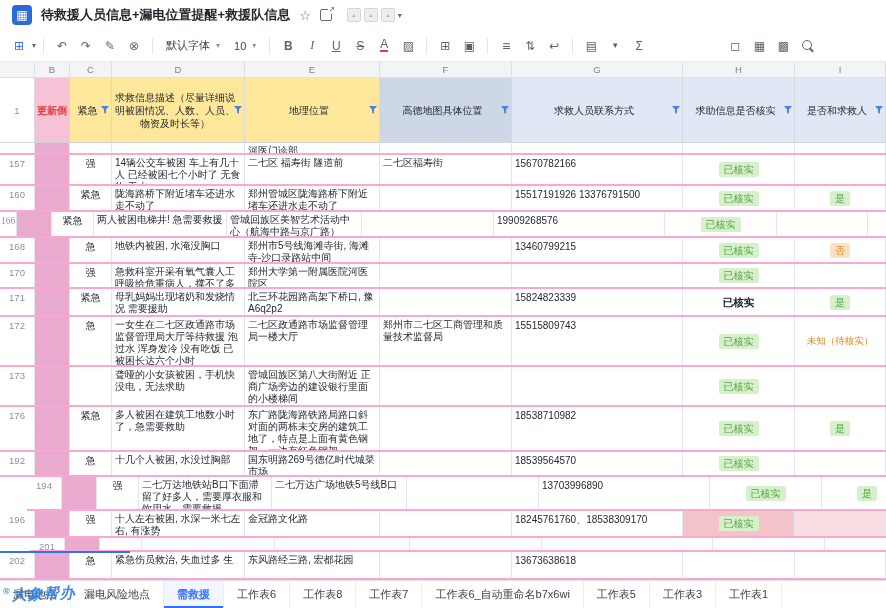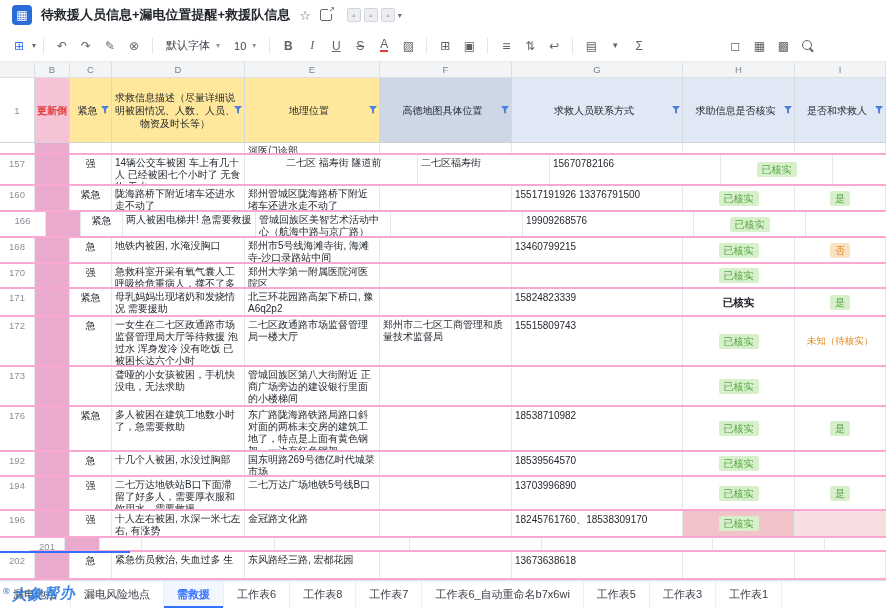--- a/index.html
+++ b/index.html
@@ -213,21 +213,21 @@
       <div class="cell c-f" style="width: 132px;"></div>
       <div class="cell c-g" style="width: 171px;"></div>
       <div class="cell c-h" style="width: 112px;"></div>
       <div class="cell c-i" style="width: 91px;"></div>
     </div>
     <div class="grow" style="height: 31px;">
       <div class="cell c-num" style="width: 35px;">157</div>
       <div class="cell c-b" style="width: 35px;"></div>
       <div class="cell c-c" style="width: 42px;">强</div>
       <div class="cell c-d" style="width: 133px;">14辆公交车被困 车上有几十人 已经被困七个小时了 无食物 无水</div>
-      <div class="cell c-e" style="width: 135px; margin-left: 38px;">二七区 福寿街 隧道前</div>
+      <div class="cell c-e" style="width: 135px;">二七区 福寿街 隧道前</div>
       <div class="cell c-f" style="width: 132px;">二七区福寿街</div>
       <div class="cell c-g" style="width: 171px;">15670782166</div>
       <div class="cell c-h" style="width: 112px;">
         <span class="badge green">已核实</span>
       </div>
       <div class="cell c-i" style="width: 91px;"></div>
     </div>
     <div class="grow" style="height: 26px;">
       <div class="cell c-num" style="width: 35px;">160</div>
       <div class="cell c-b" style="width: 35px;"></div>
@@ -237,21 +237,21 @@
       <div class="cell c-f" style="width: 132px;"></div>
       <div class="cell c-g" style="width: 171px;">15517191926 13376791500</div>
       <div class="cell c-h" style="width: 112px;">
         <span class="badge green">已核实</span>
       </div>
       <div class="cell c-i" style="width: 91px;">
         <span class="badge green">是</span>
       </div>
     </div>
     <div class="grow" style="height: 26px;">
-      <div class="cell c-num" style="width: 46px;">166</div>
+      <div class="cell c-num" style="width: 17px; font-family: Liberation Serif, serif;">166</div>
       <div class="cell c-b" style="width: 35px;"></div>
       <div class="cell c-c" style="width: 42px;">紧急</div>
       <div class="cell c-d" style="width: 133px;">两人被困电梯井! 急需要救援</div>
       <div class="cell c-e" style="width: 135px;">管城回族区美智艺术活动中心（航海中路与京广路）</div>
       <div class="cell c-f" style="width: 132px;"></div>
       <div class="cell c-g" style="width: 171px;">19909268576</div>
       <div class="cell c-h" style="width: 112px;">
         <span class="badge green">已核实</span>
       </div>
       <div class="cell c-i" style="width: 91px;"></div>
@@ -348,21 +348,21 @@
       <div class="cell c-c" style="width: 42px;">急</div>
       <div class="cell c-d" style="width: 133px;">十几个人被困, 水没过胸部</div>
       <div class="cell c-e" style="width: 135px;">国东明路269号德亿时代城菜市场</div>
       <div class="cell c-f" style="width: 132px;"></div>
       <div class="cell c-g" style="width: 171px;">18539564570</div>
       <div class="cell c-h" style="width: 112px;">
         <span class="badge green">已核实</span>
       </div>
       <div class="cell c-i" style="width: 91px;"></div>
     </div>
-    <div class="grow" style="height: 34px;">
+    <div class="grow" style="height: 34px; margin-left: 27px;">
       <div class="cell c-num" style="width: 35px;">194</div>
       <div class="cell c-b" style="width: 35px;"></div>
       <div class="cell c-c" style="width: 42px;">强</div>
       <div class="cell c-d" style="width: 133px;">二七万达地铁站B口下面滞留了好多人，需要厚衣服和饮用水，需要救援。</div>
       <div class="cell c-e" style="width: 135px;">二七万达广场地铁5号线B口</div>
       <div class="cell c-f" style="width: 132px;"></div>
       <div class="cell c-g" style="width: 171px;">13703996890</div>
       <div class="cell c-h" style="width: 112px;">
         <span class="badge green">已核实</span>
       </div>

